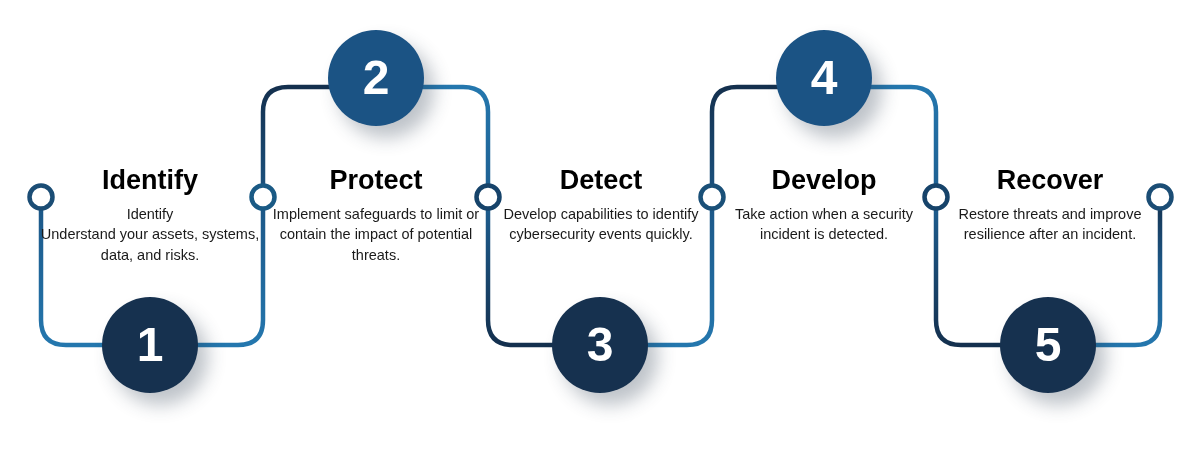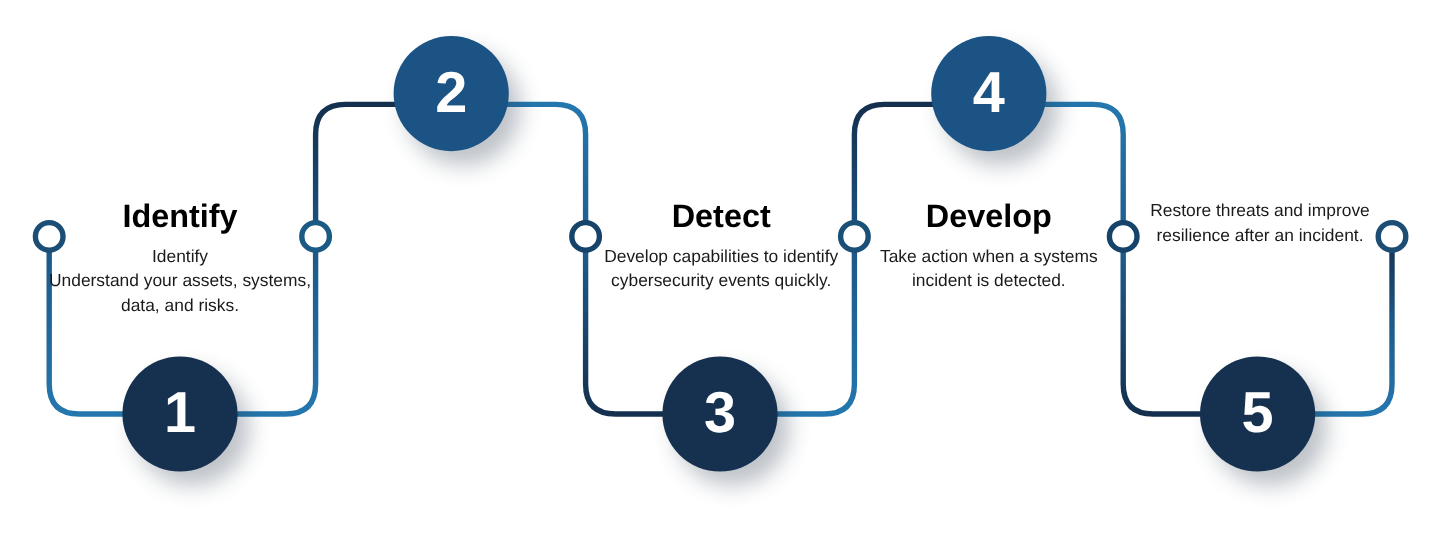--- a/index.html
+++ b/index.html
@@ -141,28 +141,33 @@
   <div class="step-circle dark c5">
     <span>5</span>
   </div>
 
   <div class="step-text pos-s1">
     <p class="step-title">Identify</p>
     <p class="step-desc">Identify
 Understand your assets, systems, data, and risks.</p>
   </div>
 
+  <div class="step-text pos-s2">
+    <p class="step-title">Protect</p>
+    <p class="step-desc">Implement safeguards to limit or contain the impact of potential threats.</p>
+  </div>
 
   <div class="step-text pos-s3">
     <p class="step-title">Detect</p>
     <p class="step-desc">Develop capabilities to identify cybersecurity events quickly.</p>
   </div>
 
   <div class="step-text pos-s4">
     <p class="step-title">Develop</p>
-    <p class="step-desc">Take action when a systems incident is detected.</p>
+    <p class="step-desc">Take action when a security incident is detected.</p>
   </div>
 
   <div class="step-text pos-s5">
+    <p class="step-title">Recover</p>
     <p class="step-desc">Restore threats and improve resilience after an incident.</p>
   </div>
 
 </div>
 
 </body></html>

